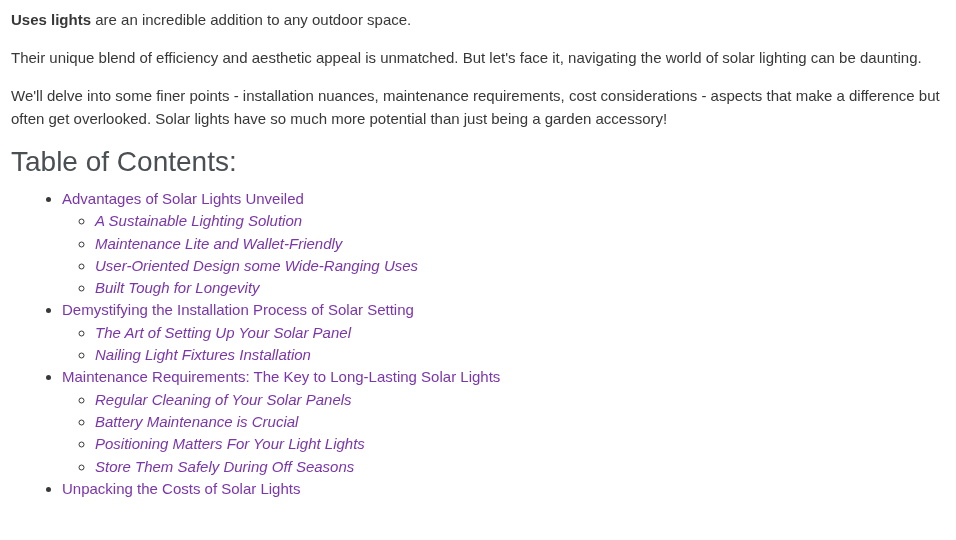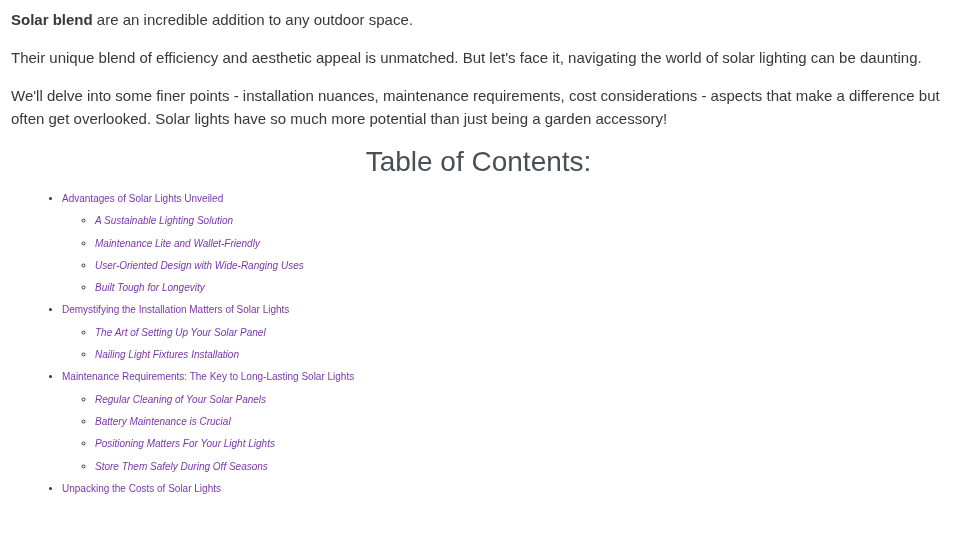--- a/index.html
+++ b/index.html
@@ -19,27 +19,26 @@
     line-height: 23px;
     margin: 0 0 15px 0;
   }
   .para b { font-weight: 700; }
   h2.toc-heading {
     font-size: 28px;
     line-height: 34px;
     font-weight: 400;
     color: var(--heading-color, #4a4f54);
     margin: 0;
-    text-align: center;
   }
   ul.toc {
     margin: 9px 0 0 0;
     padding: 0 0 0 51px;
     list-style: disc;
-    font-size: 10px;
+    font-size: 15px;
   }
   ul.toc li {
     line-height: 22.3px;
     color: var(--body-color, #383838);
   }
   ul.toc ul {
     margin: 0;
     padding: 0 0 0 33px;
     list-style: circle;
     font-style: italic;
@@ -47,37 +46,37 @@
   a.toc-link {
     color: var(--link-color, #7a36ab);
     text-decoration: none;
     cursor: pointer;
   }
 </style>
 </head>
 <body style="--bg-color: #ffffff; --body-color: #383838; --heading-color: #4a4f54; --link-color: #7a36ab;">
 
 <main>
-  <p class="para"><b>Solar blend</b><span> are an incredible addition to any outdoor space.</span></p>
+  <p class="para"><b>Uses lights</b><span> are an incredible addition to any outdoor space.</span></p>
 
   <p class="para">Their unique blend of efficiency and aesthetic appeal is unmatched. But let's face it, navigating the world of solar lighting can be daunting.</p>
 
 
   <p class="para">We'll delve into some finer points - installation nuances, maintenance requirements, cost considerations - aspects that make a difference but often get overlooked. Solar lights have so much more potential than just being a garden accessory!</p>
 
   <h2 class="toc-heading">Table of Contents:</h2>
 
   <ul class="toc" id="toc-list">
       <li><a href="#" class="toc-link">Advantages of Solar Lights Unveiled</a><ul>
           <li><a href="#" class="toc-link">A Sustainable Lighting Solution</a></li>
           <li><a href="#" class="toc-link">Maintenance Lite and Wallet-Friendly</a></li>
-          <li><a href="#" class="toc-link">User-Oriented Design with Wide-Ranging Uses</a></li>
+          <li><a href="#" class="toc-link">User-Oriented Design some Wide-Ranging Uses</a></li>
           <li><a href="#" class="toc-link">Built Tough for Longevity</a></li>
         </ul></li>
-      <li><a href="#" class="toc-link">Demystifying the Installation Matters of Solar Lights</a><ul>
+      <li><a href="#" class="toc-link">Demystifying the Installation Process of Solar Setting</a><ul>
           <li><a href="#" class="toc-link">The Art of Setting Up Your Solar Panel</a></li>
           <li><a href="#" class="toc-link">Nailing Light Fixtures Installation</a></li>
         </ul></li>
       <li><a href="#" class="toc-link">Maintenance Requirements: The Key to Long-Lasting Solar Lights</a><ul>
           <li><a href="#" class="toc-link">Regular Cleaning of Your Solar Panels</a></li>
           <li><a href="#" class="toc-link">Battery Maintenance is Crucial</a></li>
           <li><a href="#" class="toc-link">Positioning Matters For Your Light Lights</a></li>
           <li><a href="#" class="toc-link">Store Them Safely During Off Seasons</a></li>
         </ul></li>
       <li><a href="#" class="toc-link">Unpacking the Costs of Solar Lights</a></li>

